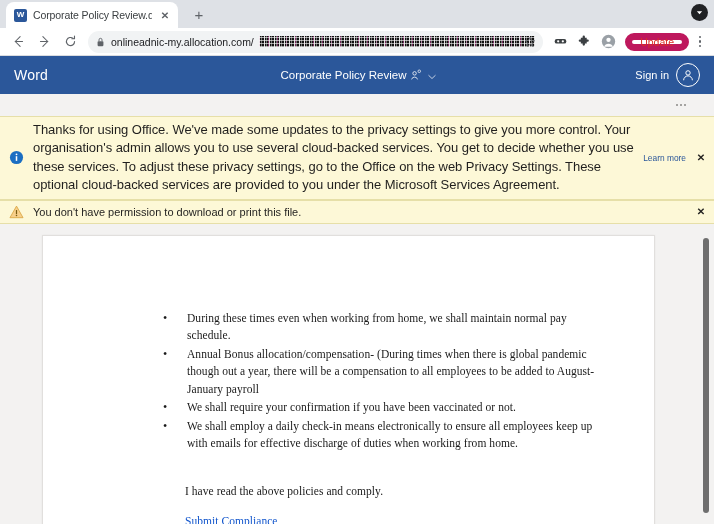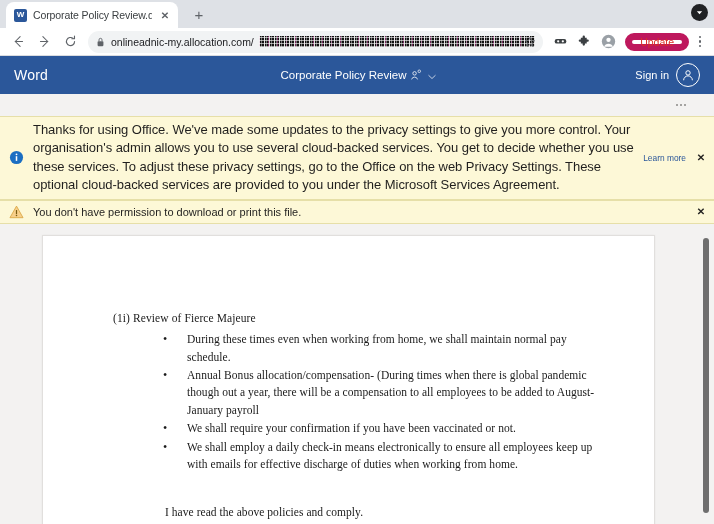--- a/index.html
+++ b/index.html
@@ -284,21 +284,21 @@
   }
   .bullets li::before {
     content: "\2022";
     position: absolute;
     left: 2px;
     top: -1px;
     font-size: 12px;
   }
   .spacer-sm { height: 13px; }
   .indented {
-    margin-left: 52px;
+    margin-left: 72px;
     font-size: 11.5px;
     line-height: 1.55;
     letter-spacing: .05px;
   }
   .doc-link {
     color: #1155cc;
     text-decoration: underline;
     font-size: 11.5px;
   }
 
@@ -456,21 +456,20 @@
         </svg>
       </span>
       <span class="notif-body notif-text-single">You don't have permission to download or print this file.</span>
       <span class="notif-close">✕</span>
     </div>
 
     <div class="canvas">
       <div class="page">
         <div class="doc-content">
 
-          <div class="sec-heading">(1i) Review of Fierce Majeure</div>
 
           <ul class="bullets">
             <li>During these times even when working from home, we shall maintain  normal pay schedule.</li>
             <li>Annual Bonus allocation/compensation- (During times when there is global pandemic though out a year, there will be a compensation to all  employees to be added to August-January payroll</li>
             <li>We shall require your confirmation if you have been vaccinated or not.</li>
             <li>We shall employ a daily  check-in means electronically to ensure all  employees keep up with emails for effective discharge of duties when working from home.</li>
           </ul>
 
           <div class="spacer-sm"></div>
 

